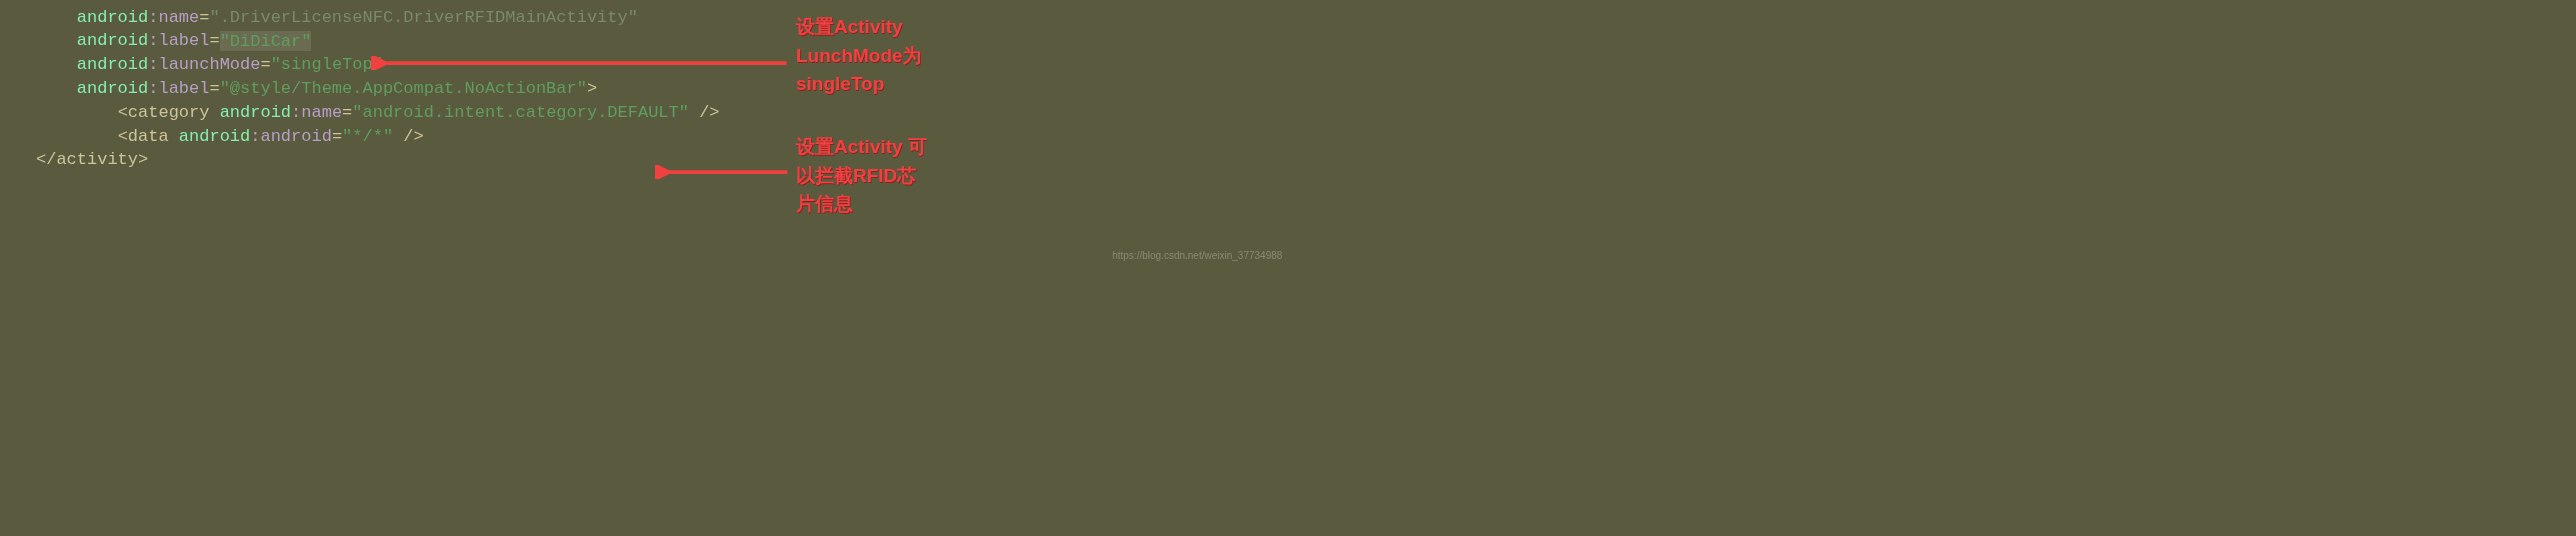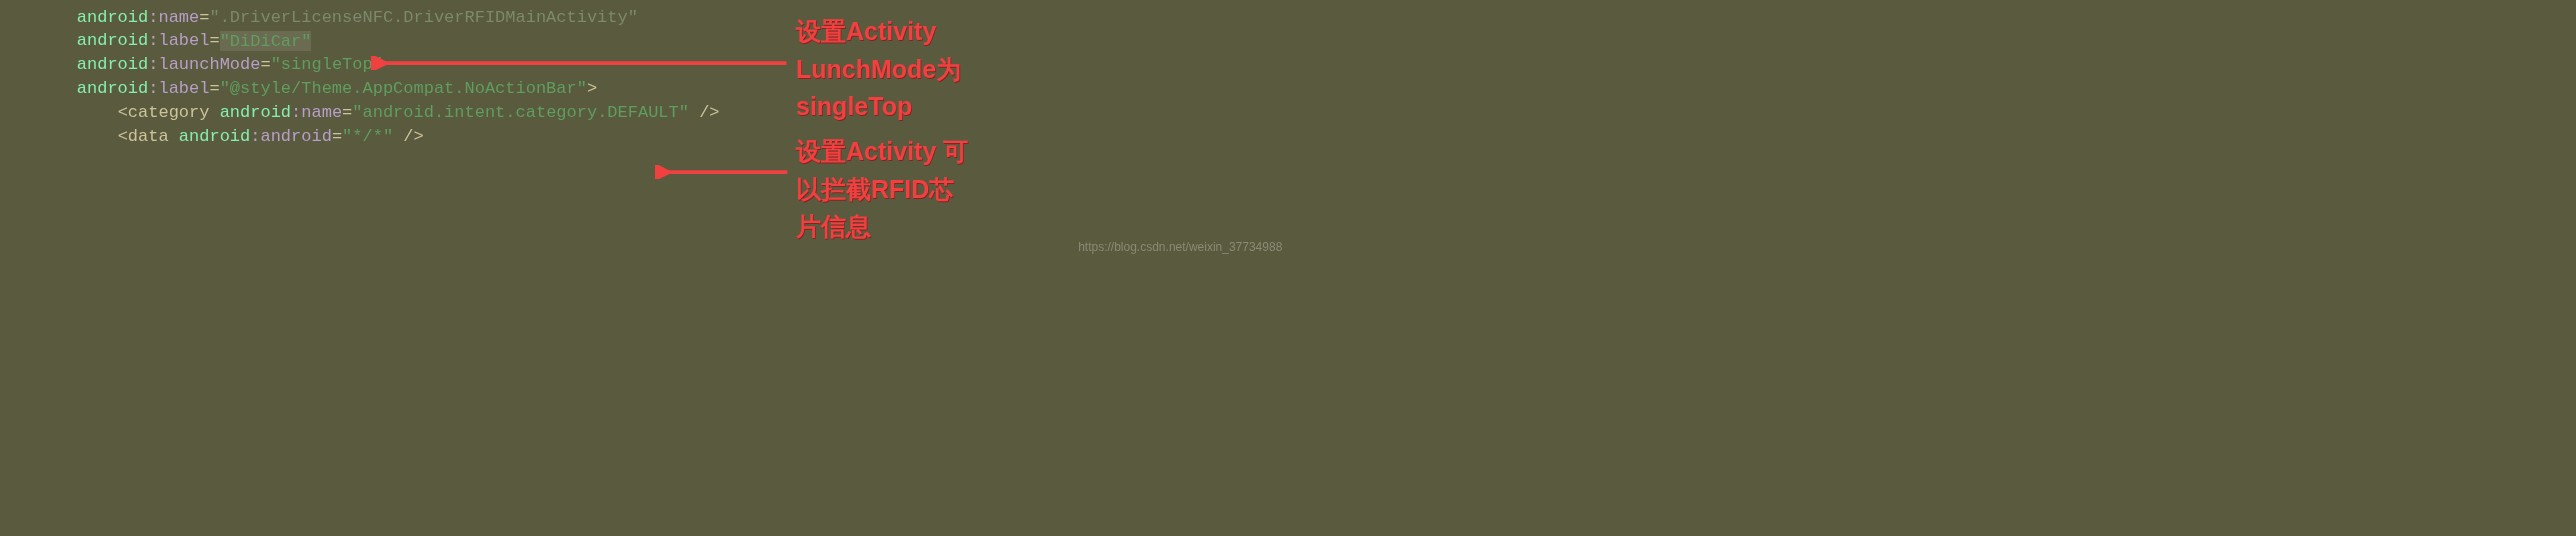--- a/index.html
+++ b/index.html
@@ -33,42 +33,42 @@
     .attr-val { color: #5f9e5f; }
     .attr-val-dim { color: #7a8a6a; }
     .highlight-bg {
       background: #6b6b52;
       padding: 0.7px 0;
     }
     .annotation {
       position: absolute;
       font-family: Arial, 'Microsoft YaHei', sans-serif;
       font-weight: bold;
-      font-size: 25px;
+      font-size: 19px;
       color: #f04040;
       text-shadow: 0.7px 0.7px 0 #8a2020;
       line-height: 1.5;
     }
     .annotation-1 {
       top: 13px;
       left: 796px;
     }
     .annotation-2 {
       top: 133px;
       left: 796px;
     }
     .arrow-svg {
       position: absolute;
       pointer-events: none;
     }
     .watermark {
       position: absolute;
-      bottom: 12px;
+      bottom: 5px;
       right: 5.7px;
-      font-size: 12px;
+      font-size: 10px;
       color: #8a8a75;
       font-family: Arial, sans-serif;
     }
   </style>
 </head>
 <body>
 
 <div class="code-container">
 
   <div class="line">    <span class="attr-ns">android</span><span class="attr-colon">:</span><span class="attr-key">name</span><span class="attr-eq">=</span><span class="attr-val-dim">".DriverLicenseNFC.DriverRFIDMainActivity"</span></div>
@@ -79,20 +79,21 @@
 
   <div class="line">    <span class="attr-ns">android</span><span class="attr-colon">:</span><span class="attr-key">label</span><span class="attr-eq">=</span><span class="attr-val">"@style/Theme.AppCompat.NoActionBar"</span><span class="tag-bracket">&gt;</span></div>
 
 
 
   <div class="line">        <span class="tag-bracket">&lt;</span><span class="tag-name">category</span> <span class="attr-ns">android</span><span class="attr-colon">:</span><span class="attr-key">name</span><span class="attr-eq">=</span><span class="attr-val">"android.intent.category.DEFAULT"</span><span class="tag-bracket"> /&gt;</span></div>
 
   <div class="line">        <span class="tag-bracket">&lt;</span><span class="tag-name">data</span> <span class="attr-ns">android</span><span class="attr-colon">:</span><span class="attr-key">android</span><span class="attr-eq">=</span><span class="attr-val">"*/*"</span><span class="tag-bracket"> /&gt;</span></div>
 
 
+  <div class="line"><span class="tag-bracket">&lt;/</span><span class="tag-name">activity</span><span class="tag-bracket">&gt;</span></div>
 </div>
 
 <div class="annotation annotation-1">
   <div>设置Activity</div>
   <div>LunchMode为</div>
   <div>singleTop</div>
 </div>
 
 <div class="annotation annotation-2">
   <div>设置Activity 可</div>

